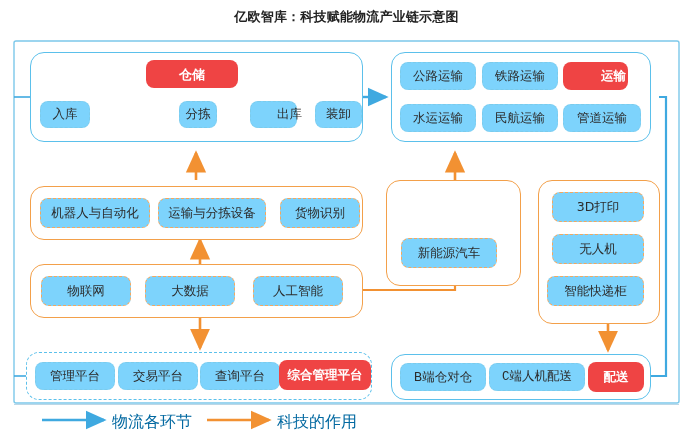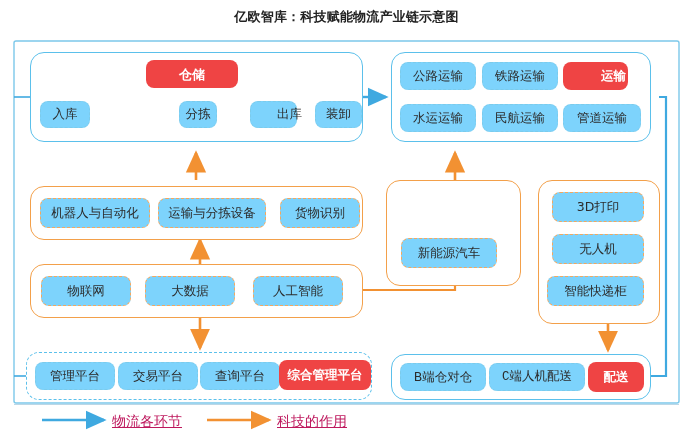--- a/index.html
+++ b/index.html
@@ -35,21 +35,21 @@
   .chip.o{border:1.6px dashed #F3A860;text-align:right;}
   .chip.solid{
     background:#ef4444;border:none;color:#fff;font-weight:bold;
     border-radius:8px;font-size:13px;
   }
   .chip.solid.sm{font-size:12.5px;}
 
   
   #legendrule{position:absolute;left:14px;top:404px;width:665px;height:1px;background:#bcd7e6;}
   .legend-label{
-    position:absolute;font-size:14px;color:#be185d;white-space:nowrap;line-height:1;text-decoration:underline;
+    position:absolute;font-size:16px;color:#0369a1;white-space:nowrap;line-height:1;
   }
 </style>
 </head>
 <body>
 
 <div id="stage">
 
   <div id="title">亿欧智库：科技赋能物流产业链示意图</div>
 
   <svg id="wires" viewBox="0 0 693 436">

